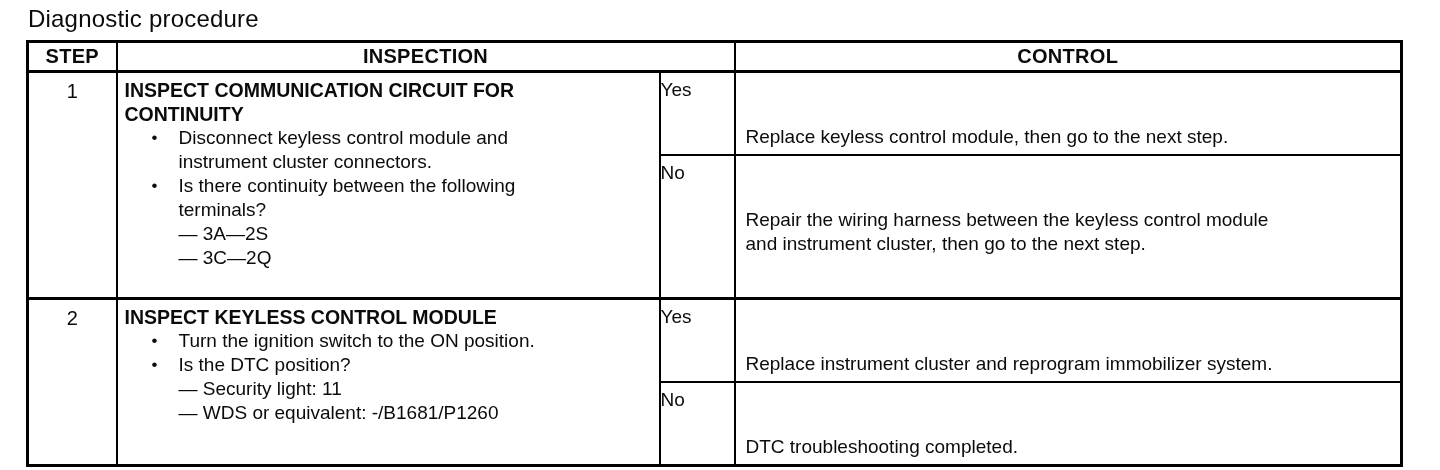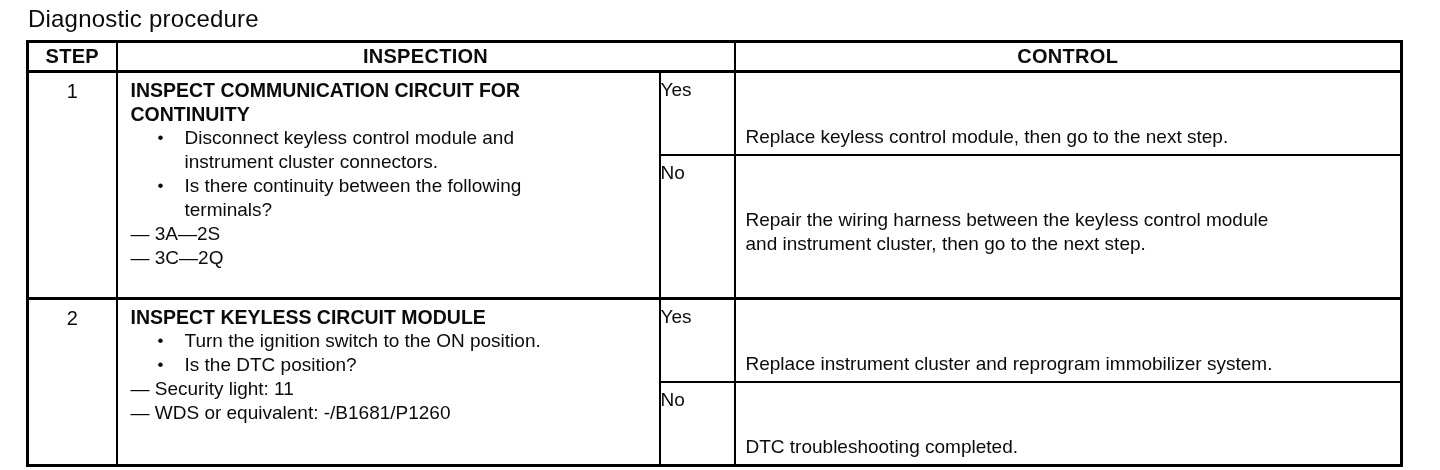--- a/index.html
+++ b/index.html
@@ -34,41 +34,41 @@
     height: 30px;
     border-bottom-width: 3px !important;
     letter-spacing: 0.3px;
   }
   td { vertical-align: top; font-size: 19px; line-height: 24px; }
   td.step-cell {
     text-align: center;
     padding-top: 6px;
     font-size: 20px;
   }
-  td.insp-cell { padding: 5px 8px 5px 13px; }
+  td.insp-cell { padding: 5px 8px 5px 7px; }
   td.yn-cell {
     text-align: left;
     padding-top: 5px;
   }
   td.action-cell { padding: 5px 6px 5px 10px; }
   .action-text { max-width: 548px; margin-top: 47px; }
   .insp-title {
     font-weight: bold;
     font-size: 19.5px;
     max-width: 470px;
   }
   .bullet { display: flex; align-items: flex-start; }
   .bullet .dot {
     flex: 0 0 27px;
     margin-left: 27px;
     font-size: 17px;
     line-height: 24px;
   }
   .bullet .btext { max-width: 420px; }
-  .subitem { }
+  .subitem { margin-left: 54px; }
   tr.row-sep td { border-top-width: 3px; }
 </style>
 </head>
 <body>
 
 <div class="doc-title">Diagnostic procedure</div>
 
 <table class="diag">
   <colgroup>
     <col style="width:89px">
@@ -107,21 +107,21 @@
   <tr>
     <td class="yn-cell" style="height:143px">No</td>
     <td class="action-cell">
       <div class="action-text">Repair the wiring harness between the keyless control module and instrument cluster, then go to the next step.</div>
     </td>
   </tr>
 
   <tr class="row-sep">
     <td class="step-cell" rowspan="2">2</td>
     <td class="insp-cell" rowspan="2">
-      <div class="insp-title">INSPECT KEYLESS CIRCUIT MODULE</div>
+      <div class="insp-title">INSPECT KEYLESS CONTROL MODULE</div>
       <div class="bullet">
         <span class="dot">•</span>
         <span class="btext">Turn the ignition switch to the ON position.</span>
       </div>
       <div class="bullet">
         <span class="dot">•</span>
         <span class="btext">Is the DTC position?</span>
       </div>
       <div class="subitem">— Security light: 11</div>
       <div class="subitem">— WDS or equivalent: -/B1681/P1260</div>

